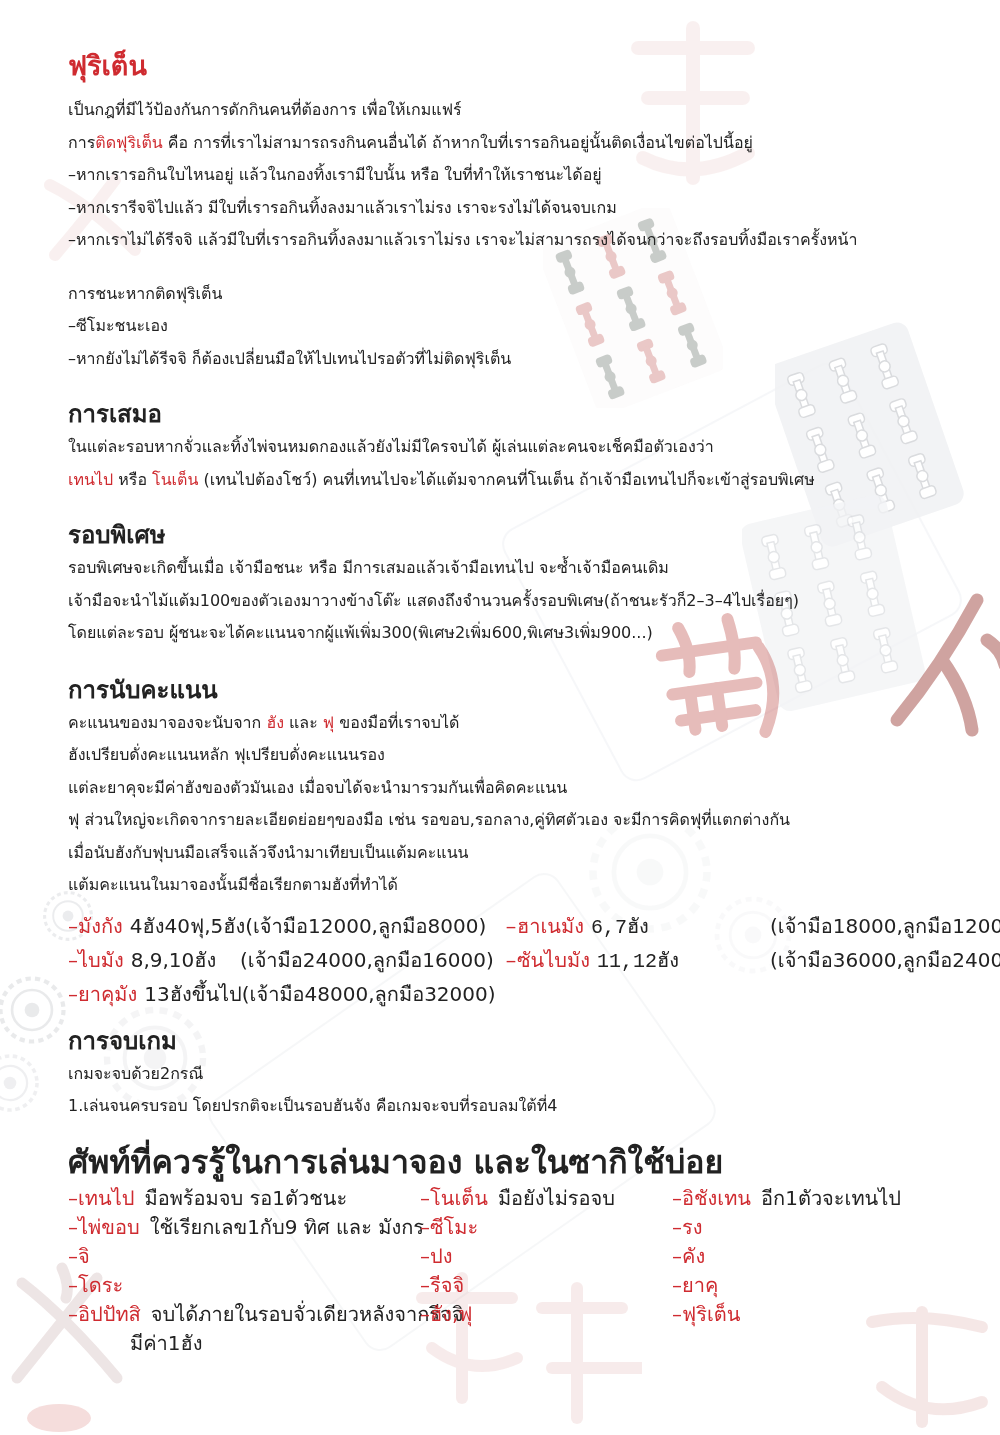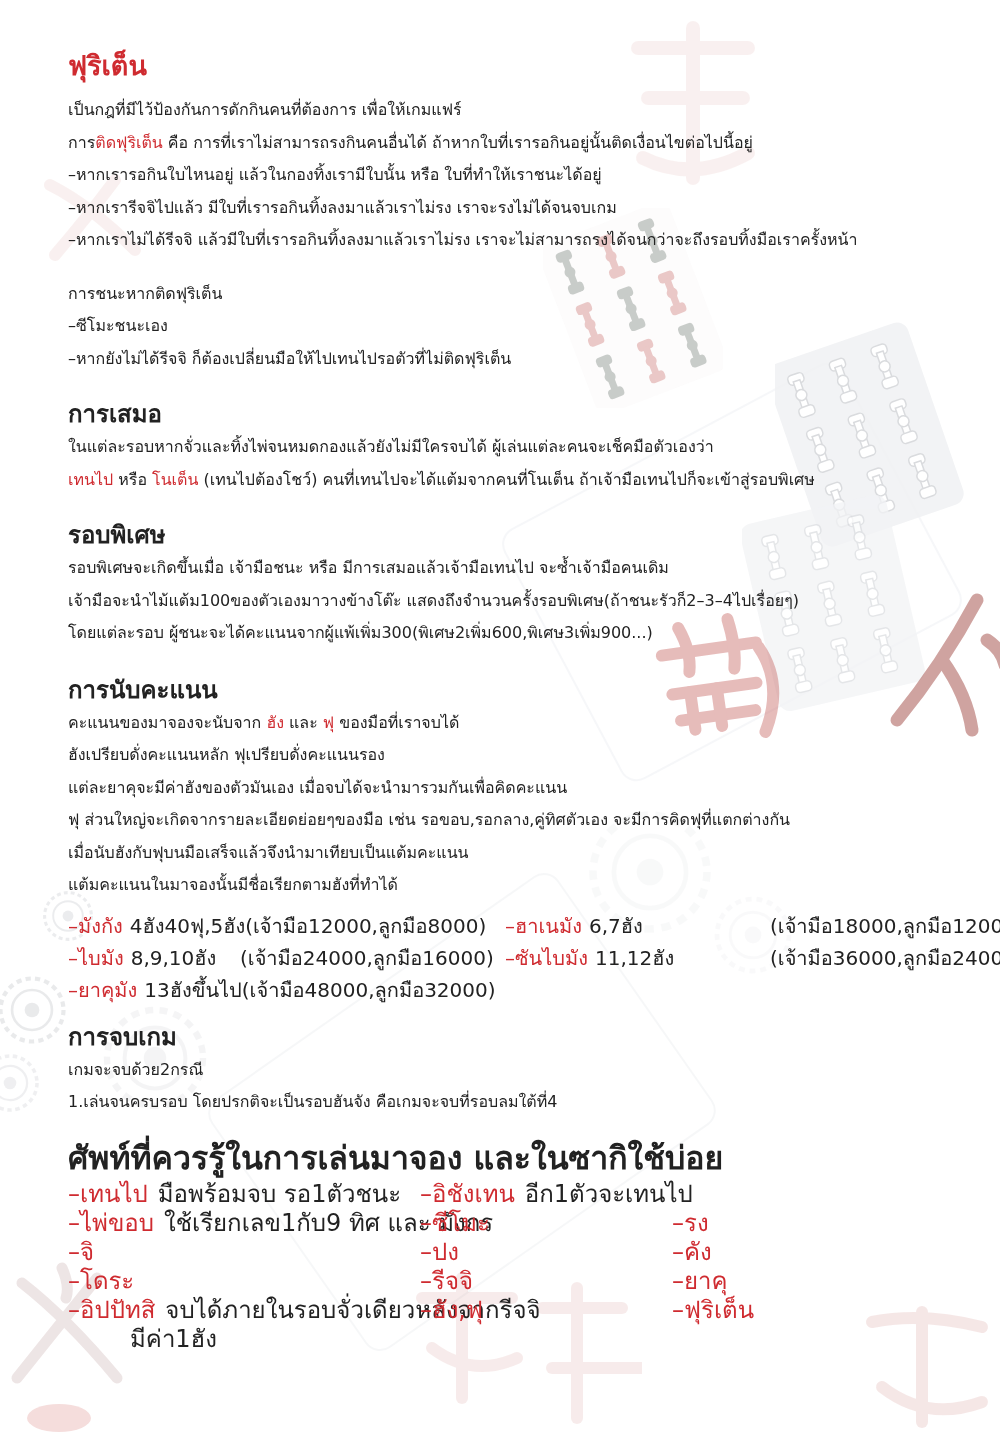--- a/index.html
+++ b/index.html
@@ -20,25 +20,25 @@
   .sec-special-round{margin-top:22px;}
   .sec-scoring{margin-top:23px;}
   .sec-game-end{margin-top:14px;}
   .sec-vocabulary{margin-top:18px;}
   .line{font-size:16px;line-height:32.5px;white-space:nowrap;}
   .red{color:var(--red,#cf2b30);}
   
   .score-table{margin-top:8px;}
   .score-row{display:grid;grid-template-columns:437px auto;font-size:20px;line-height:32px;white-space:nowrap;}
   .score-pair{display:inline-block;min-width:172px;}
-  .score-cell.c2 .score-pair{min-width:265px;}
+  .score-cell.c2 .score-pair{min-width:265px;font-family:Liberation Mono, monospace;}
   .score-spec{margin-left:7px;}
   
   .vocab-table{margin-top:1px;}
-  .vocab-row{display:grid;grid-template-columns:352px 252px auto;font-size:24px;line-height:29px;white-space:nowrap;}
+  .vocab-row{display:grid;grid-template-columns:352px 252px auto;font-size:20px;line-height:29px;white-space:nowrap;}
   .vocab-def{margin-left:10px;}
   .vocab-def2{margin-left:62px;}
   
   .wm{position:absolute;z-index:1;pointer-events:none;}
   .tile-outline{position:absolute;z-index:0;border:2px solid #eef0f3;border-radius:18px;pointer-events:none;}
 </style>
 </head>
 <body style="background: rgb(255, 255, 255); color: rgb(34, 34, 34);">
 
 <svg width="0" height="0" style="position:absolute">
@@ -236,20 +236,21 @@
     <div class="section sec-game-end">
       <div class="h h2">การจบเกม</div>
       <div class="line"><span>เกมจะจบด้วย2กรณี</span></div>
       <div class="line"><span>1.เล่นจนครบรอบ โดยปรกติจะเป็นรอบฮันจัง คือเกมจะจบที่รอบลมใต้ที่4</span></div>
     </div>
     <div class="section sec-vocabulary">
       <div class="h h2-large">ศัพท์ที่ควรรู้ในการเล่นมาจอง และในซากิใช้บ่อย</div>
       <div class="vocab-table">
         <div class="vocab-row">
           <div class="vocab-cell"><span class="red">–เทนไป</span><span class="vocab-def">มือพร้อมจบ รอ1ตัวชนะ</span></div>
+          <div class="vocab-cell"><span class="red">–โนเต็น</span><span class="vocab-def">มือยังไม่รอจบ</span></div>
           <div class="vocab-cell"><span class="red">–อิชังเทน</span><span class="vocab-def">อีก1ตัวจะเทนไป</span></div>
         </div>
         <div class="vocab-row">
           <div class="vocab-cell"><span class="red">–ไพ่ขอบ</span><span class="vocab-def">ใช้เรียกเลข1กับ9 ทิศ และ มังกร</span></div>
           <div class="vocab-cell"><span class="red">–ซีโมะ</span></div>
           <div class="vocab-cell"><span class="red">–รง</span></div>
         </div>
         <div class="vocab-row">
           <div class="vocab-cell"><span class="red">–จิ</span></div>
           <div class="vocab-cell"><span class="red">–ปง</span></div>

